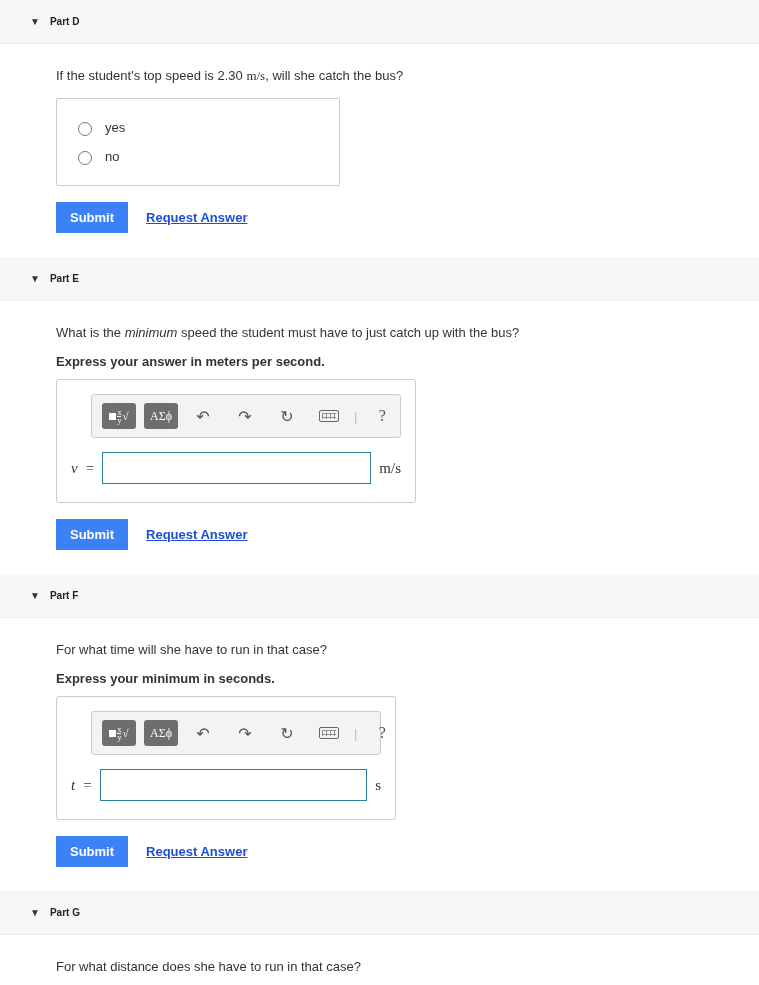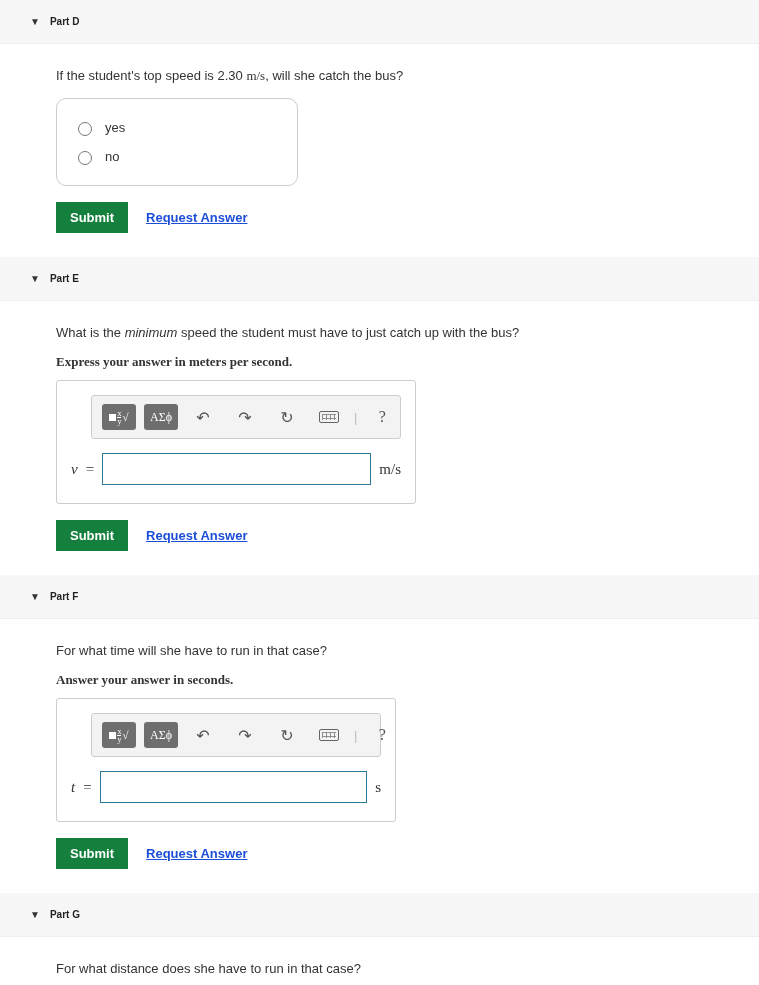--- a/index.html
+++ b/index.html
@@ -34,47 +34,46 @@
   }
   .question {
     margin: 8px 0 14px 0;
     font-size: 13px;
     color: #333;
   }
   .question .mf { font-family: 'Times New Roman', serif; }
   .instruction {
     font-weight: bold;
     margin-bottom: 10px;
-    font-family: Liberation Serif, serif;
   }
   .radio-box {
     border: 1px solid #ccc;
-    border-radius: 10px;
+    border-radius: 2px;
     padding: 14px 16px;
-    width: 242px;
+    width: 284px;
     margin-bottom: 16px;
   }
   .radio-row {
     display: flex;
     align-items: center;
     gap: 10px;
     padding: 6px 0;
     font-size: 13px;
   }
   .radio-row input[type=radio] {
     width: 14px; height: 14px;
   }
   .submit-row {
     display: flex;
     align-items: center;
     gap: 18px;
     margin-top: 8px;
   }
   .btn-submit {
-    background: #15803d;
+    background: #3b82f6;
     color: #fff;
     border: none;
     padding: 8px 14px;
     font-size: 13px;
     font-weight: bold;
     cursor: pointer;
   }
   .link-req {
     color: #1d4ed8;
     text-decoration: underline;
@@ -244,21 +243,21 @@
     <a class="link-req">Request Answer</a>
   </div>
 </div>
 
 <div class="part-header">
   <span class="caret">▼</span>
   <span class="title">Part F</span>
 </div>
 <div class="part-body">
   <div class="question">For what time will she have to run in that case?</div>
-  <div class="instruction">Answer your answer in seconds.</div>
+  <div class="instruction">Express your minimum in seconds.</div>
   <div class="answer-box" style="width:340px;">
     <div class="toolbar">
       <div class="tb-btn">
         <span class="sqrt-icon">
           <span class="box"></span>
           <span class="frac">
               <span class="top">x</span>
               <span>y</span>
             </span>
           <span class="sq">√</span>

